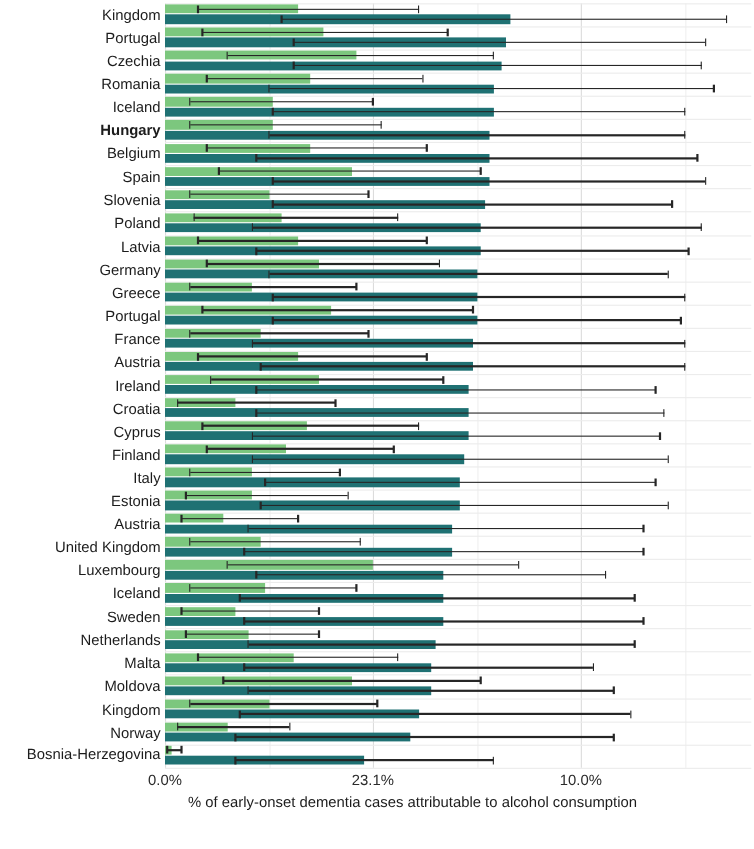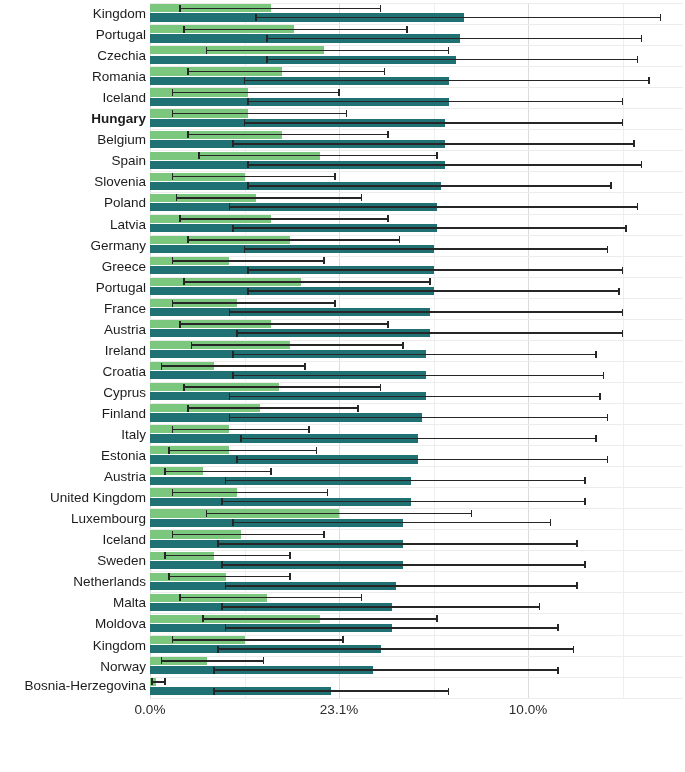--- a/index.html
+++ b/index.html
@@ -386,13 +386,14 @@
       <div class="errcap" style="left: 14.3206px; top: 675.4px;"></div>
       <div class="errbar" style="left: 64.2624px; width: 234.369px; top: 687.3px;"></div>
       <div class="errcap" style="left: 63.4624px; top: 684.6px;"></div>
       <div class="errcap" style="left: 297.831px; top: 684.6px;"></div>
     </div>
   <div id="xticks">
       <div class="x-tick" style="left: 150px;">0.0%</div>
       <div class="x-tick" style="left: 339.007px;">23.1%</div>
       <div class="x-tick" style="left: 528.014px;">10.0%</div>
     </div>
+  <div class="x-title">% of early-onset dementia cases attributable to alcohol consumption</div>
 </div>
 
 </body></html>

